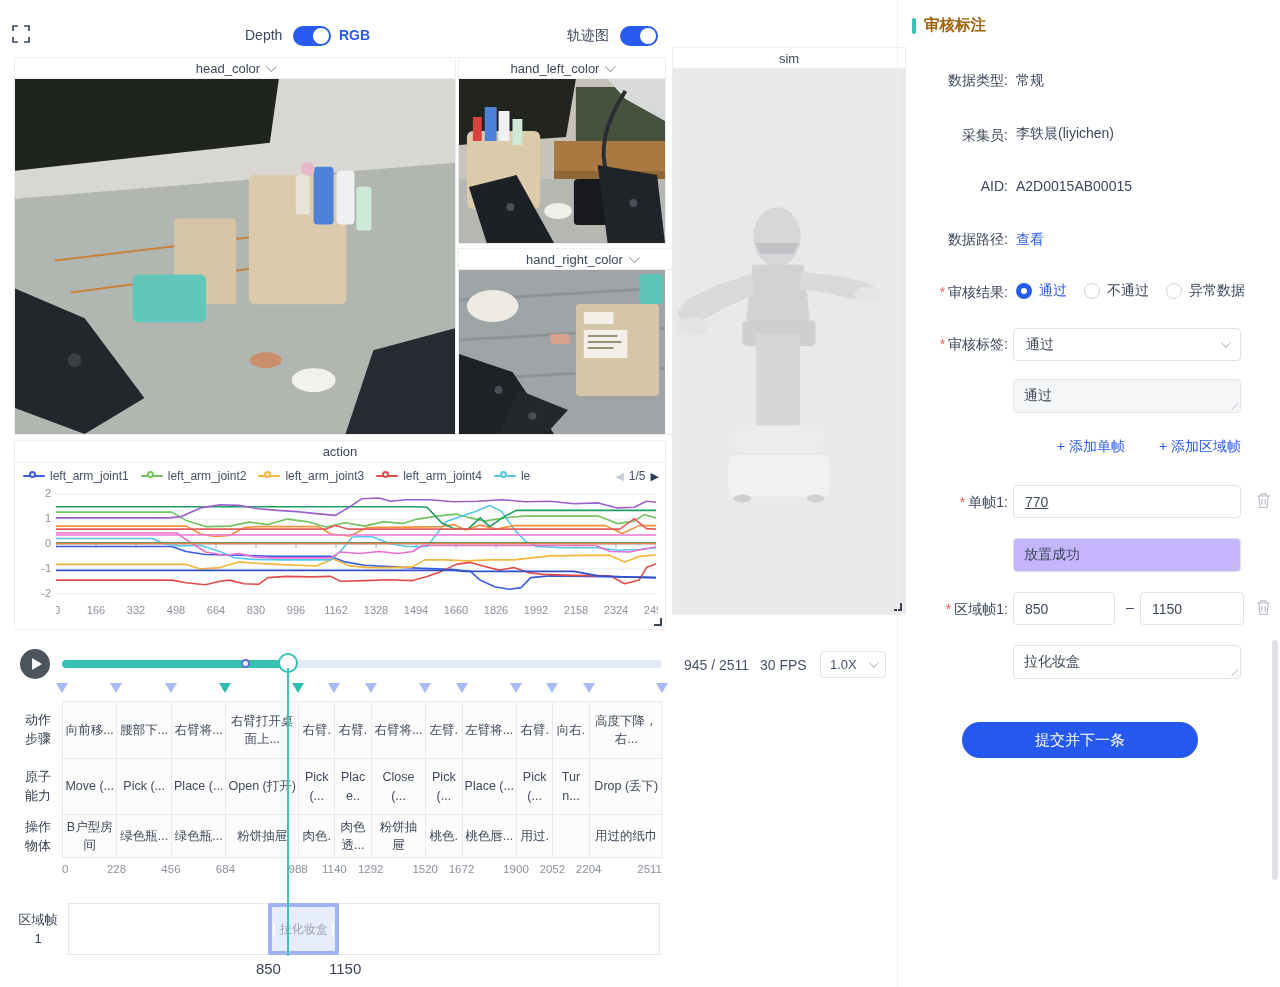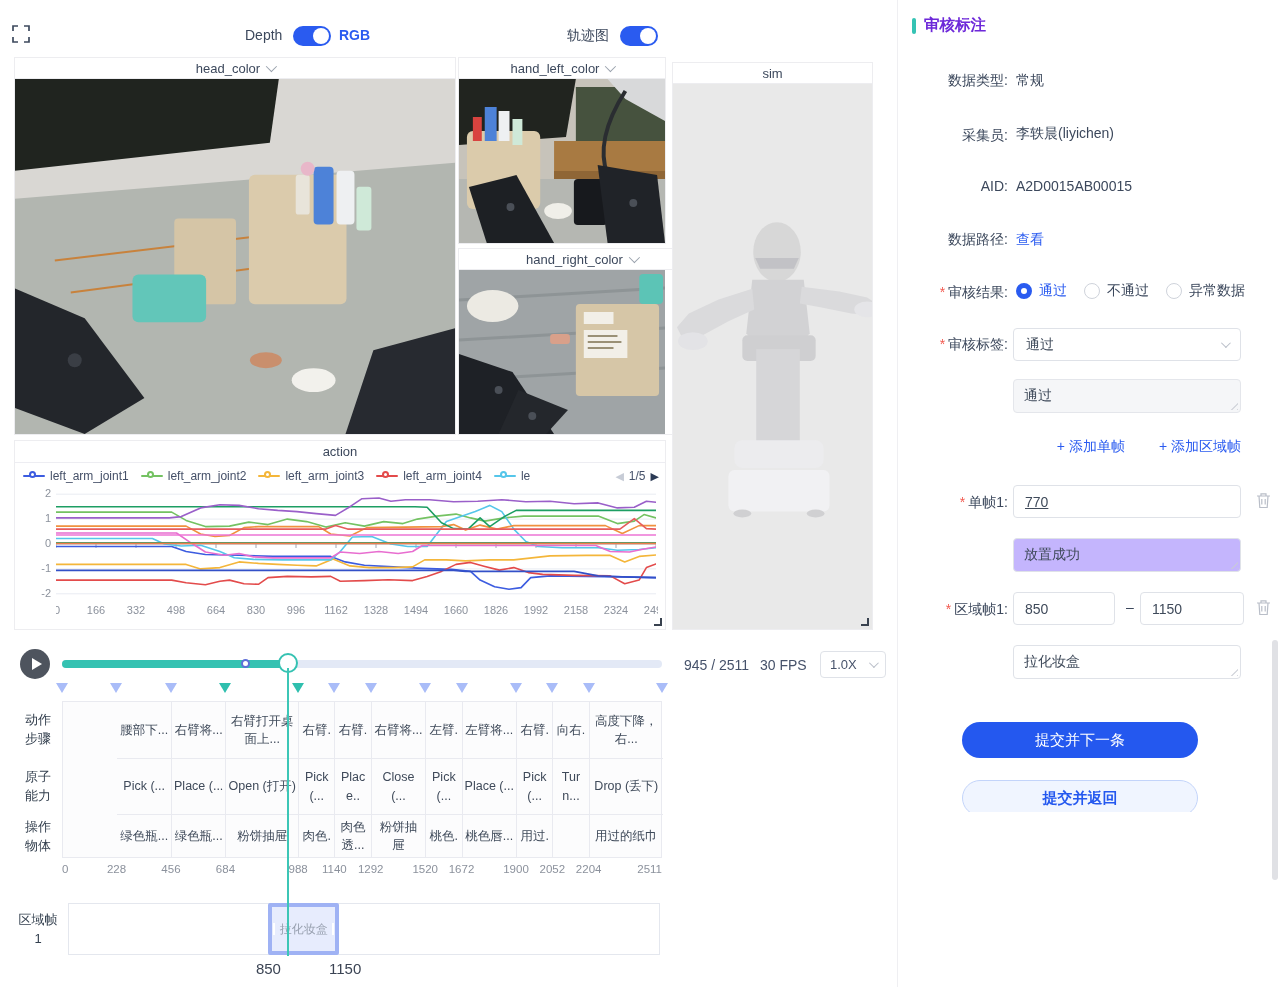--- a/index.html
+++ b/index.html
@@ -84,21 +84,21 @@
   .region-box { left:68px; top:903px; width:592px; height:52px; border:1px solid #e4e7ee; background:#fff; }
   .region-seg { position:absolute; top:-1px; height:52px; background:#e7ecfd; border:4px solid #9fb2f4; border-radius:2px;
     display:flex; align-items:center; justify-content:center; font-size:12px; color:#99a1b0; cursor:pointer; overflow:hidden; }
   .seg-handle { position:absolute; top:50%; transform:translateY(-50%); width:2px; height:12px; background:#fff; }
   .region-num { top:960px; font-size:15px; color:#3b4454; transform:translateX(-50%); white-space:nowrap; }
 
   
   .divider { left:897px; top:0; width:1px; height:987px; background:#efeff2; }
   .scrollbar { left:1272px; top:640px; width:6px; height:240px; border-radius:3px; background:#e0e1e5; }
   .panel-title-bar { left:912px; top:18px; width:4px; height:16px; border-radius:2px; background:#35c3b4; }
-  .panel-title { left:924px; top:15px; font-size:15.5px; font-weight:bold; color:#6d28d9; }
+  .panel-title { left:924px; top:15px; font-size:15.5px; font-weight:bold; color:#a16207; }
   .fld-label { right:272px; font-size:14px; color:#3c485c; white-space:nowrap; }
   .fld-value { left:1016px; font-size:14px; color:#3c485c; white-space:nowrap; }
   .star { color:#f2594f; margin-right:3px; }
   .link { color:#2a5bf0; cursor:pointer; }
   .radio-group { left:1016px; top:282px; display:flex; gap:17px; align-items:center; }
   .radio-opt { display:flex; align-items:center; gap:7px; font-size:14px; color:#3c485c; cursor:pointer; }
   .radio-opt .rdot { width:16px; height:16px; border-radius:50%; border:1px solid #cfd3db; background:#fff; }
   .radio-opt.sel .rdot { border:5px solid #2a5bf0; }
   .radio-opt.sel em { color:#2a5bf0; }
   .radio-opt em { font-style:normal; }
@@ -221,21 +221,21 @@
         <rect x="182" y="4" width="24" height="30" rx="4" fill="#5cc4b6"></rect>
         <rect x="92" y="64" width="20" height="10" rx="3" fill="#d9a08a"></rect>
         <polygon points="0,84 54,102 96,164 0,164" fill="#1e2126"></polygon>
         <polygon points="60,120 110,140 88,164 40,164" fill="#24272c"></polygon>
         <circle cx="40" cy="120" r="4" fill="#4a4f57"></circle>
         <circle cx="74" cy="146" r="4" fill="#4a4f57"></circle>
       </svg>
     </div>
   </div>
 
-  <div class="abs cam-panel" style="left:672px; top:62px; width:201px; height:568px">
+  <div class="abs cam-panel" style="left:672px; top:47px; width:234px; height:568px">
     <div class="cam-head">
       <span>sim</span>
     </div>
     <div class="cam-body" style="height:545px; background:#e9e9e9">
       <svg width="211" height="545" viewBox="0 0 213 547">
         <ellipse cx="105" cy="168" rx="24" ry="30" fill="#d7d7d7"></ellipse>
         <path d="M83 174 h44 l-5 11 h-34 z" fill="#c2c2c6"></path>
         <polygon points="80,196 132,196 138,250 124,268 88,268 74,250" fill="#d2d2d4"></polygon>
         <polygon points="80,205 46,216 16,230 4,244 10,256 30,252 56,238 82,226" fill="#dadadc"></polygon>
         <ellipse cx="20" cy="258" rx="15" ry="9" fill="#e3e3e6"></ellipse>
@@ -391,20 +391,25 @@
       <span class="tri" style="left: 520.643px;"></span>
       <span class="tri" style="left: 594px;"></span>
     </div>
 
   <div class="abs row-labels" id="row-labels">
       <div class="row-label" style="height: 57px;">动作步骤</div>
       <div class="row-label" style="height: 57px;">原子能力</div>
       <div class="row-label" style="height: 43px;">操作物体</div>
     </div>
   <div class="abs steps-table" id="steps-table">
+      <div class="tcol" style="left: 0px; width: 54.4803px;">
+        <div class="tcell tc0">向前移...</div>
+        <div class="tcell tc1">Move (...</div>
+        <div class="tcell tc2">B户型房间</div>
+      </div>
       <div class="tcol" style="left: 54.4803px; width: 54.4803px;">
         <div class="tcell tc0">腰部下...</div>
         <div class="tcell tc1">Pick (...</div>
         <div class="tcell tc2">绿色瓶...</div>
       </div>
       <div class="tcol" style="left: 108.961px; width: 54.4803px;">
         <div class="tcell tc0">右臂将...</div>
         <div class="tcell tc1">Place (...</div>
         <div class="tcell tc2">绿色瓶...</div>
       </div>
@@ -551,19 +556,14 @@
   </svg>
 
   <div class="abs ta ta3">
     <span>拉化妆盒</span>
     <span class="resize"></span>
   </div>
 
   <div class="abs btn1">
       <span>提交并下一条</span>
     </div>
-  <div class="abs btn2-clip">
-    <div class="btn2">
-        <span>提交并返回</span>
-      </div>
-  </div>
 
 </div>
 
 </body></html>

